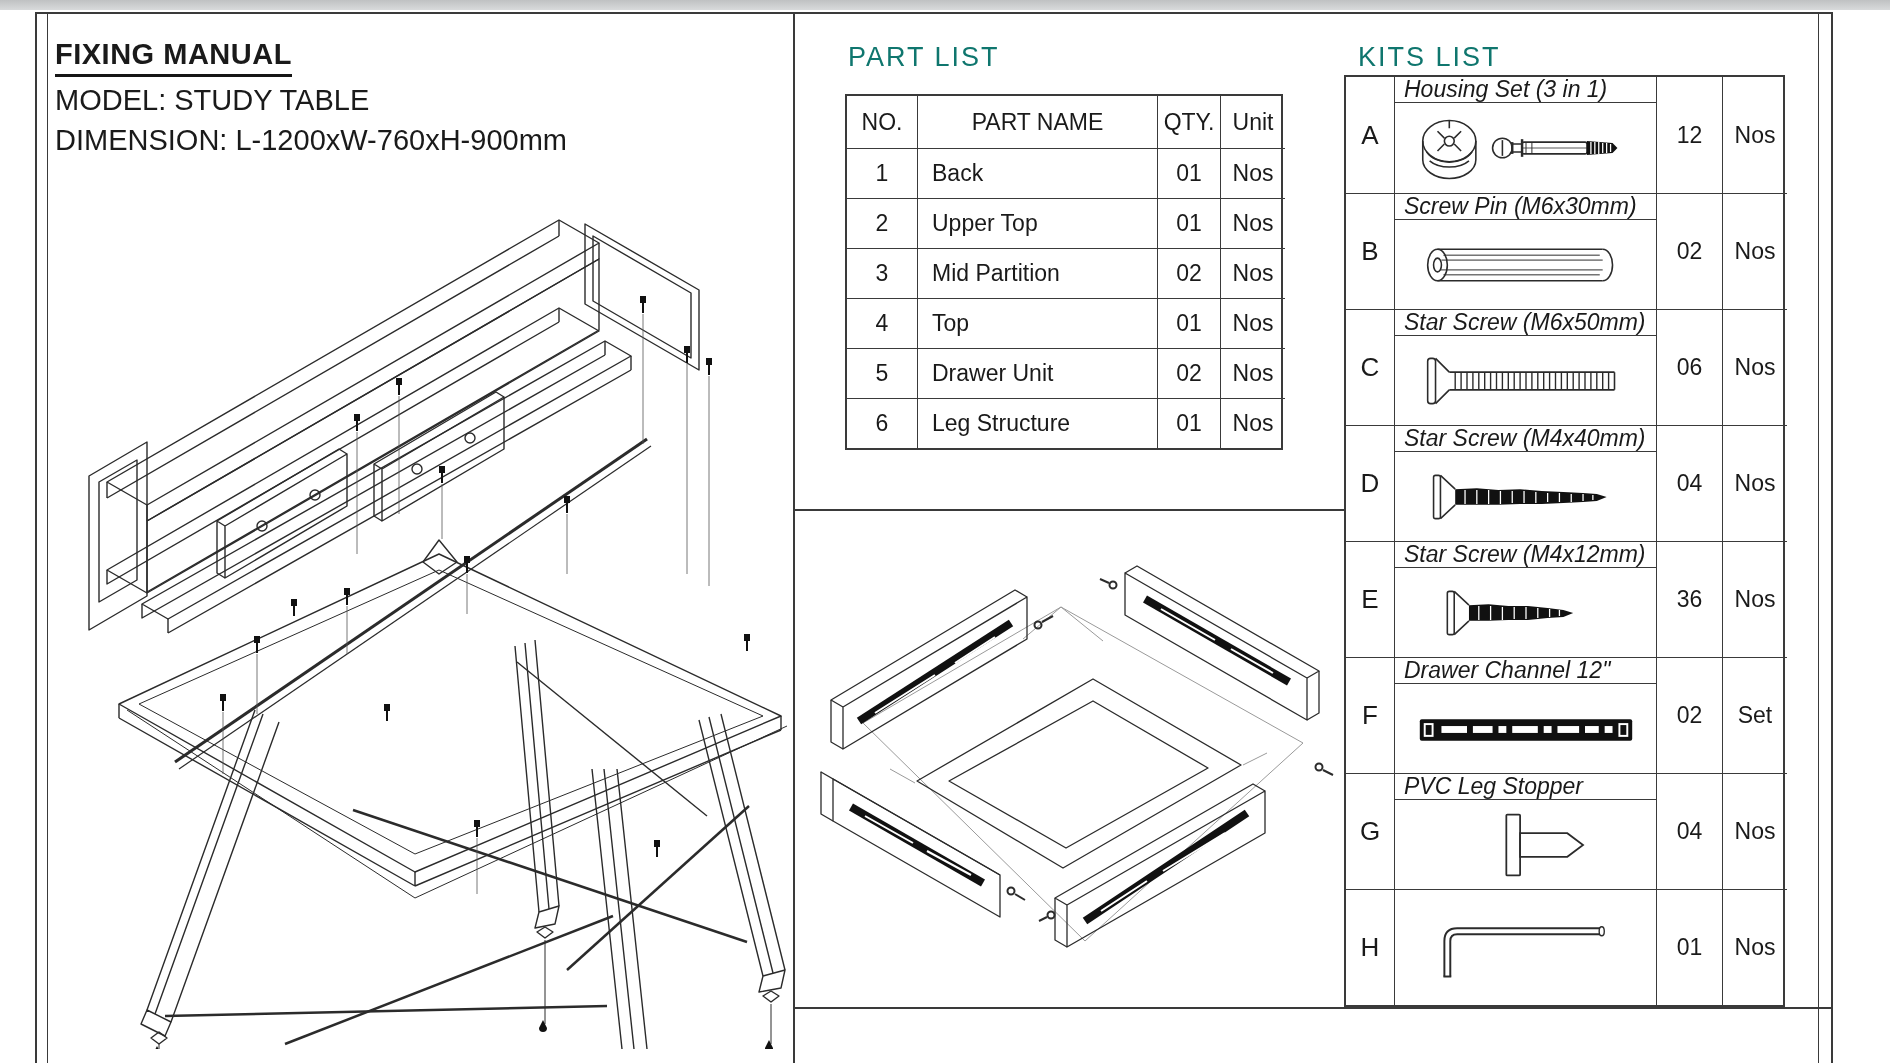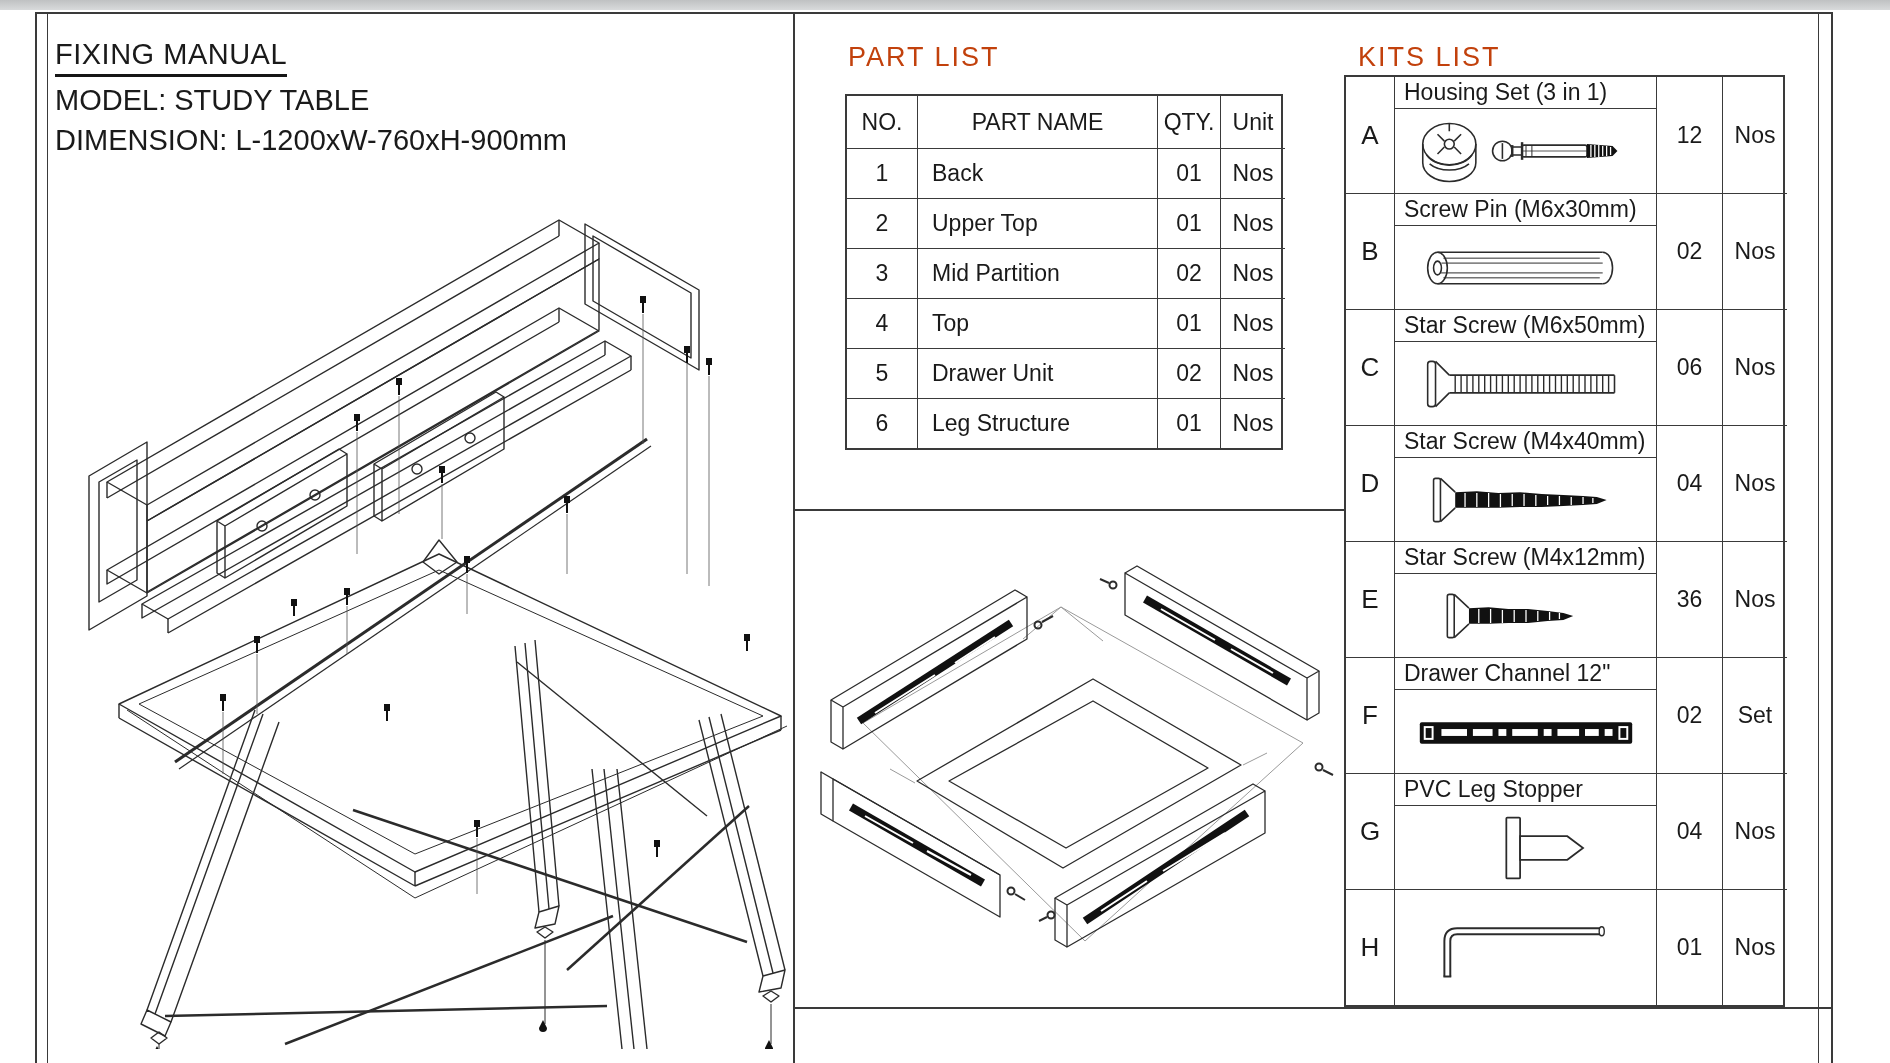--- a/index.html
+++ b/index.html
@@ -6,25 +6,25 @@
   html,body { background:#ffffff; }
   body { font-family:"Liberation Sans", sans-serif; color:#1a1a1a; }
   #canvas { position:relative; width:1890px; height:1063px; background:#fff; overflow:hidden; }
 
   .line { position:absolute; background:#3a3a3a; }
   .topstrip { position:absolute; left:0; top:0; width:1890px; height:10px;
               background:linear-gradient(#bfc1c2,#d8dadb); }
 
   
   .titleblock { position:absolute; left:55px; top:38px; }
-  .titleblock .t1 { font-size:29px; font-weight:400; letter-spacing:0.5px;
+  .titleblock .t1 { font-size:29px; font-weight:700; letter-spacing:0.5px;
                     display:inline-block; border-bottom:3px solid #161616; padding-bottom:3px; }
   .titleblock .t2, .titleblock .t3 { font-size:29px; font-weight:400; margin-top:7px; }
 
-  .sectitle { position:absolute; font-size:27px; letter-spacing:2px; color:#c2410c; }
+  .sectitle { position:absolute; font-size:27px; letter-spacing:2px; color:#0f766e; }
 
   
   .ptable { position:absolute; left:845px; top:94px; width:438px;
             display:grid; grid-template-columns:70px 240px 63px 65px;
             grid-template-rows:52px repeat(6,50px);
             border:2px solid #3a3a3a; background:#fff; font-size:23px; }
   .ptable .c { border-left:1.5px solid #3a3a3a; border-top:1.5px solid #3a3a3a;
                display:flex; align-items:center; justify-content:center; }
   .ptable .c.col0 { border-left:none; }
   .ptable .c.row0 { border-top:none; }
@@ -34,22 +34,22 @@
   
   .ktable { position:absolute; left:1344px; top:75px; width:441px; height:932px;
             display:grid; grid-template-columns:48px 262px 66px 65px;
             grid-template-rows:repeat(8,1fr);
             border:2px solid #3a3a3a; background:#fff; font-size:23px; }
   .ktable .kc { border-left:1.5px solid #3a3a3a; border-top:1.5px solid #3a3a3a;
                 display:flex; align-items:center; justify-content:center; }
   .ktable .kc.letter { border-left:none; font-size:26px; }
   .ktable .kc.rtop { border-top:none; }
   .ktable .kname { flex-direction:column; align-items:stretch; justify-content:flex-start; padding:0; }
-  .ktable .klabel { height:32px; border-bottom:1.5px solid #3a3a3a;
-                    display:flex; align-items:center; padding-left:9px; font-size:23px; }
+  .ktable .klabel { height:26px; border-bottom:1.5px solid #3a3a3a;
+                    display:flex; align-items:center; padding-left:9px; font-size:23px;font-style:italic; }
   .ktable .kicon { flex:1; display:flex; align-items:center; justify-content:center; }
 
   svg { display:block; }
   .draw { position:absolute; }
 </style>
 </head>
 <body>
 
 <div id="canvas">
 

